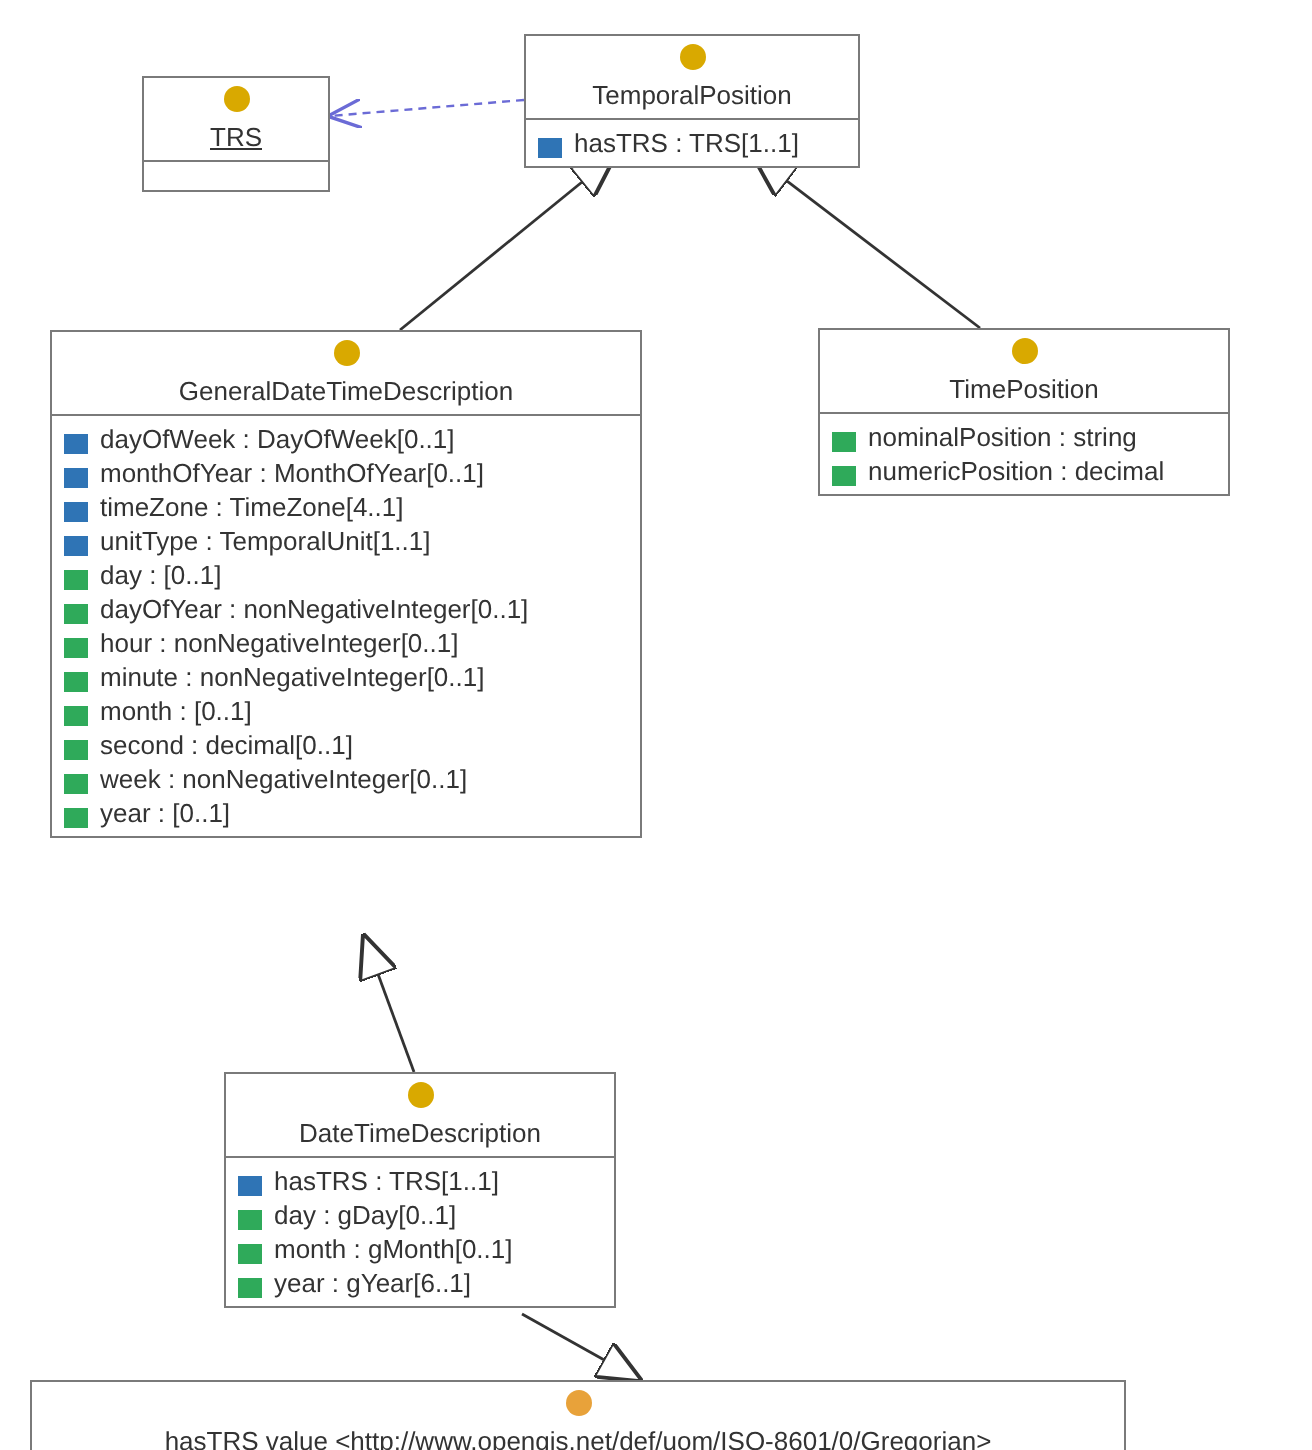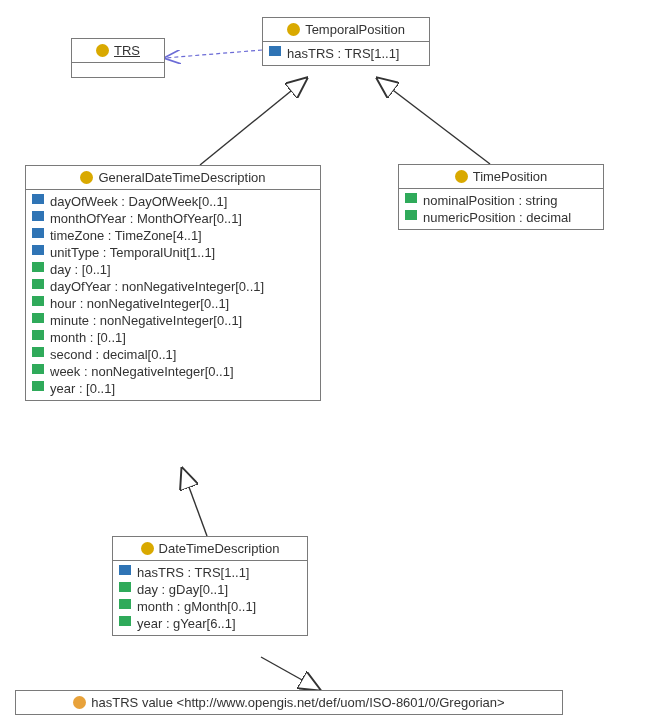--- a/index.html
+++ b/index.html
@@ -19,27 +19,28 @@
     background: #fff;
   }
   .box-title {
     display: flex;
     align-items: center;
     justify-content: center;
     gap: 5px;
     padding: 4px 8px;
     border-bottom: 1px solid #7a7a7a;
     font-weight: 400;
+    flex-direction: column;
   }
   .box-body {
     padding: 3px 6px;
   }
   .attr {
     display: flex;
-    align-items: flex-start;
+    align-items: flex-end;
     gap: 6px;
     padding: 1px 0;
     white-space: nowrap;
   }
   .ic-class, .ic-prop-blue, .ic-prop-green, .ic-restriction {
     display: inline-block;
     flex: 0 0 auto;
   }
   .ic-class {
     width: 13px; height: 13px; border-radius: 50%;
@@ -103,21 +104,21 @@
     <span>TemporalPosition</span>
   </div>
   <div class="box-body">
       <div class="attr">
         <span class="ic-prop-blue"></span>
         <span>hasTRS : TRS[1..1]</span>
       </div>
     </div>
 </div>
 
-<div class="box" style="left:398px; top:164px; width:206px;">
+<div class="box" style="left:409px; top:164px; width:206px;">
   <div class="box-title">
     <span class="ic-class"></span>
     <span>TimePosition</span>
   </div>
   <div class="box-body">
       <div class="attr">
         <span class="ic-prop-green"></span>
         <span>nominalPosition : string</span>
       </div>
       <div class="attr">

